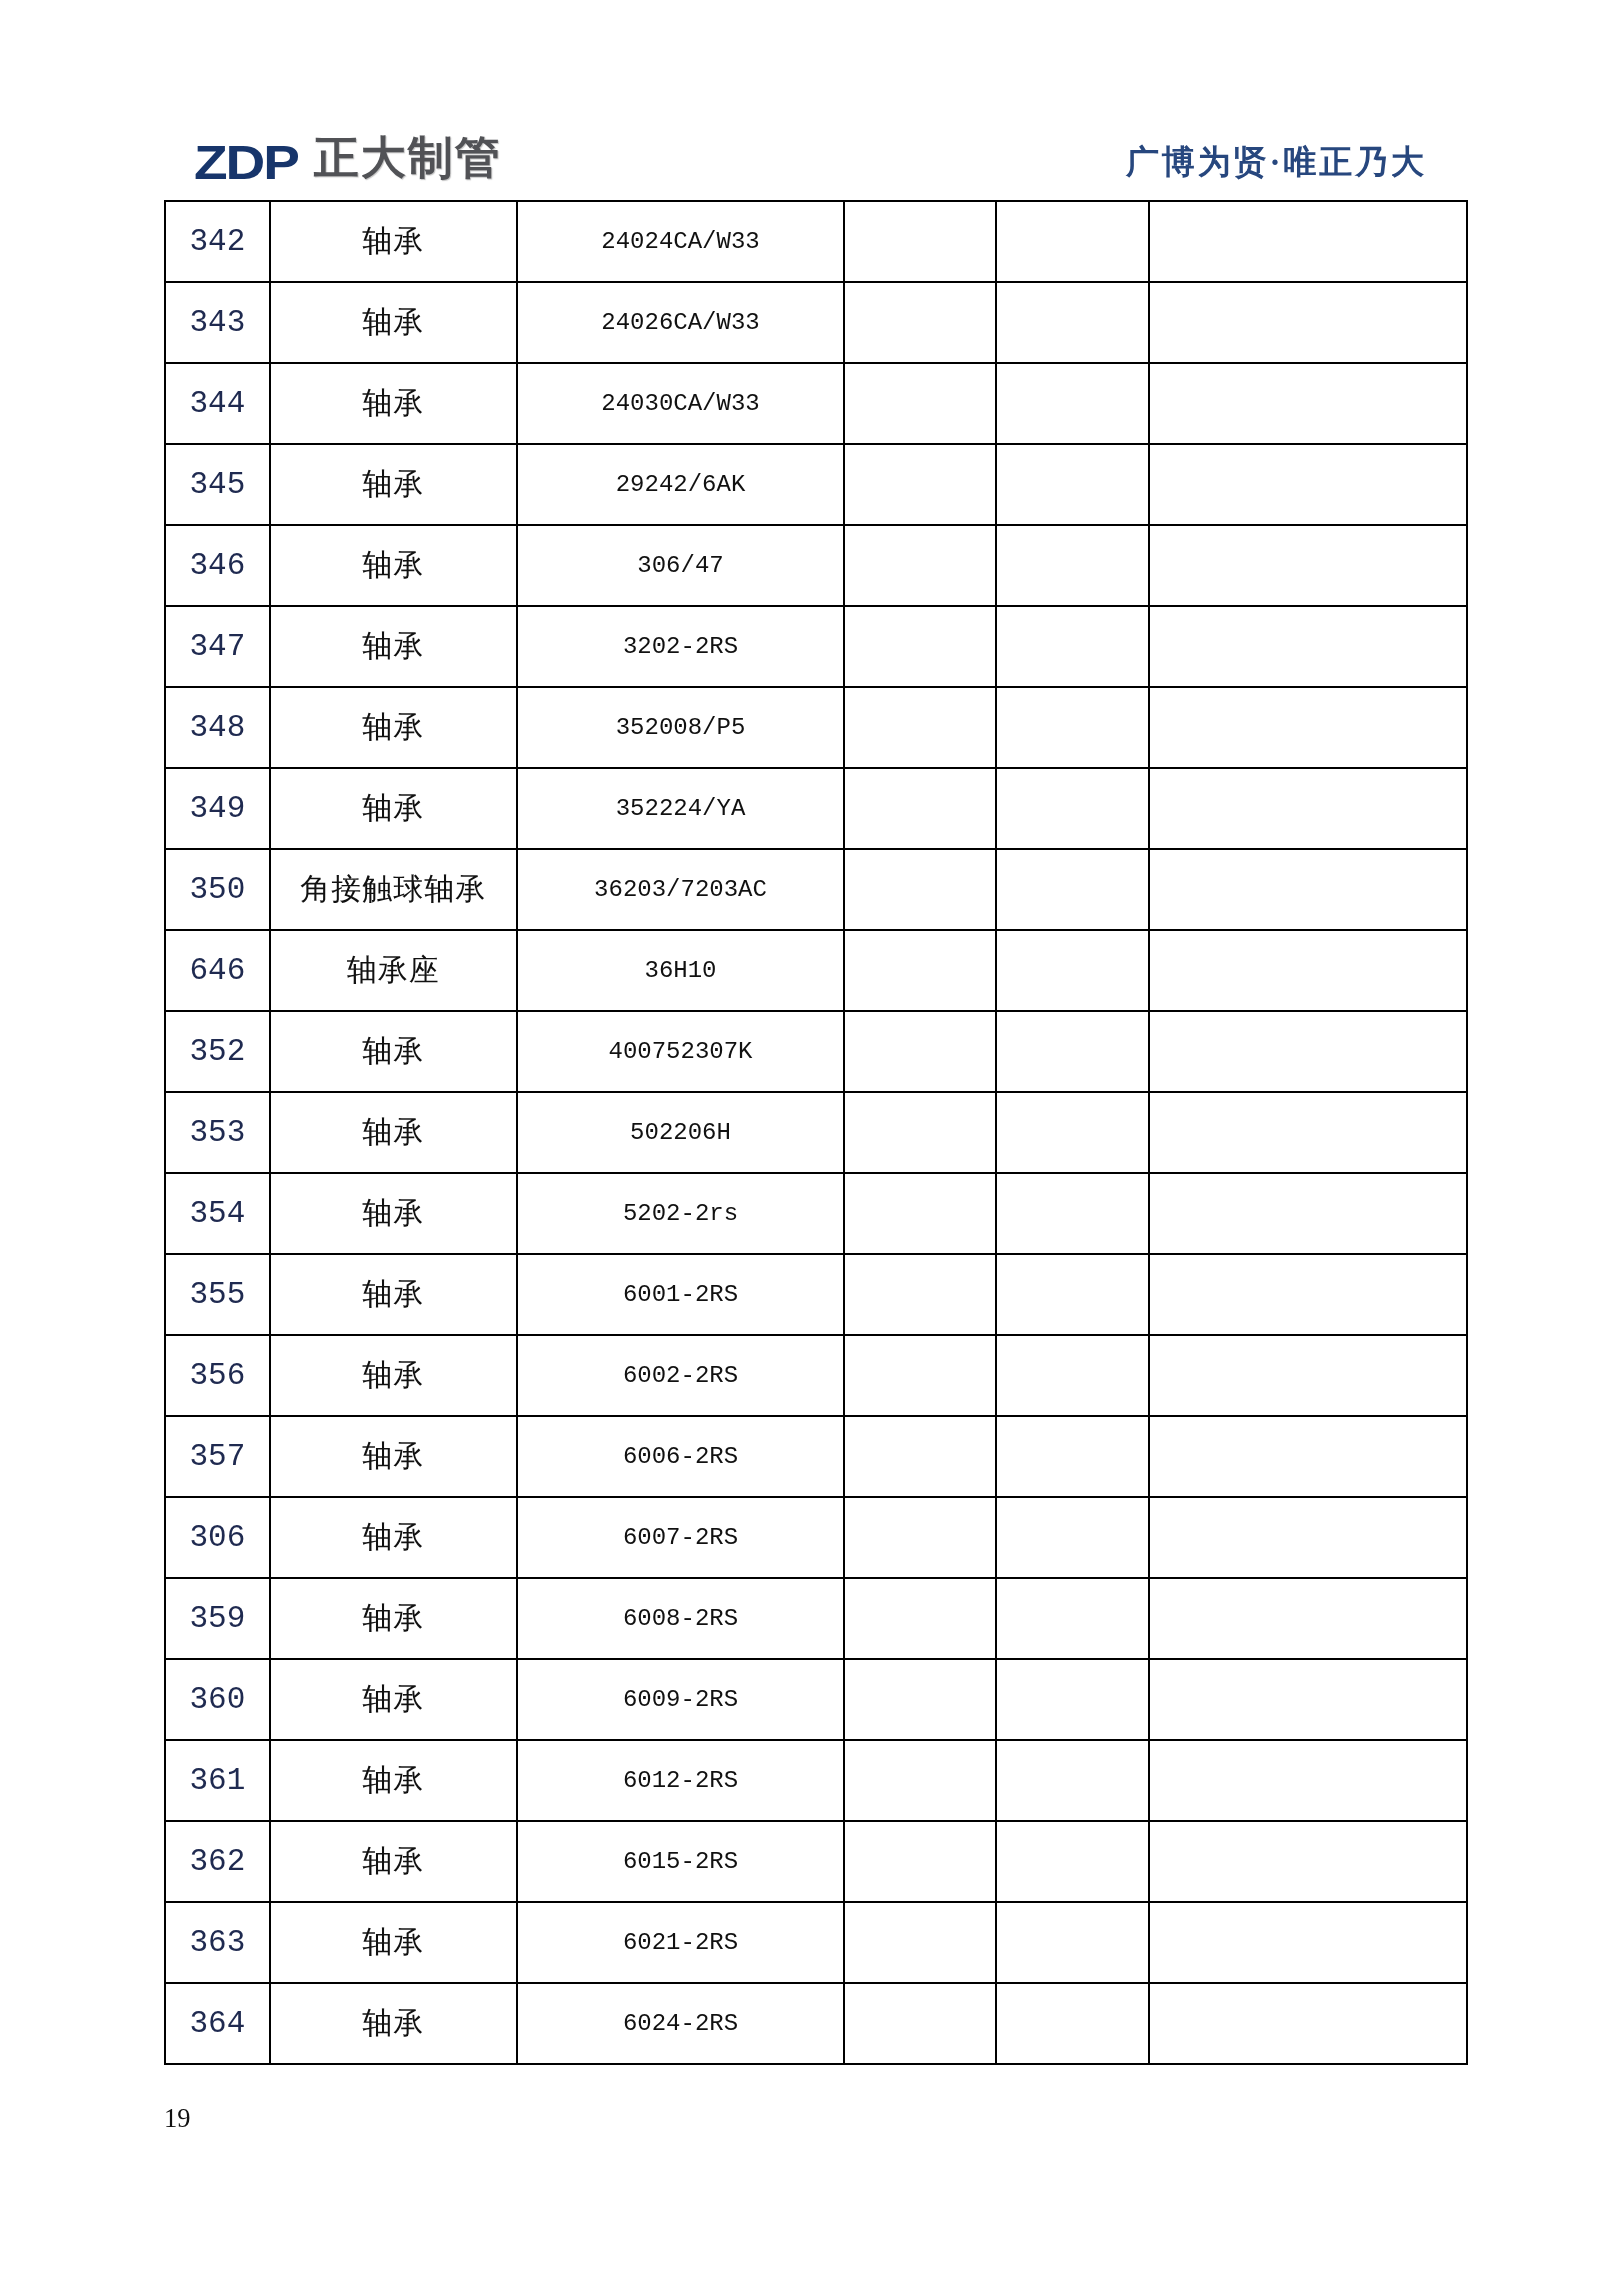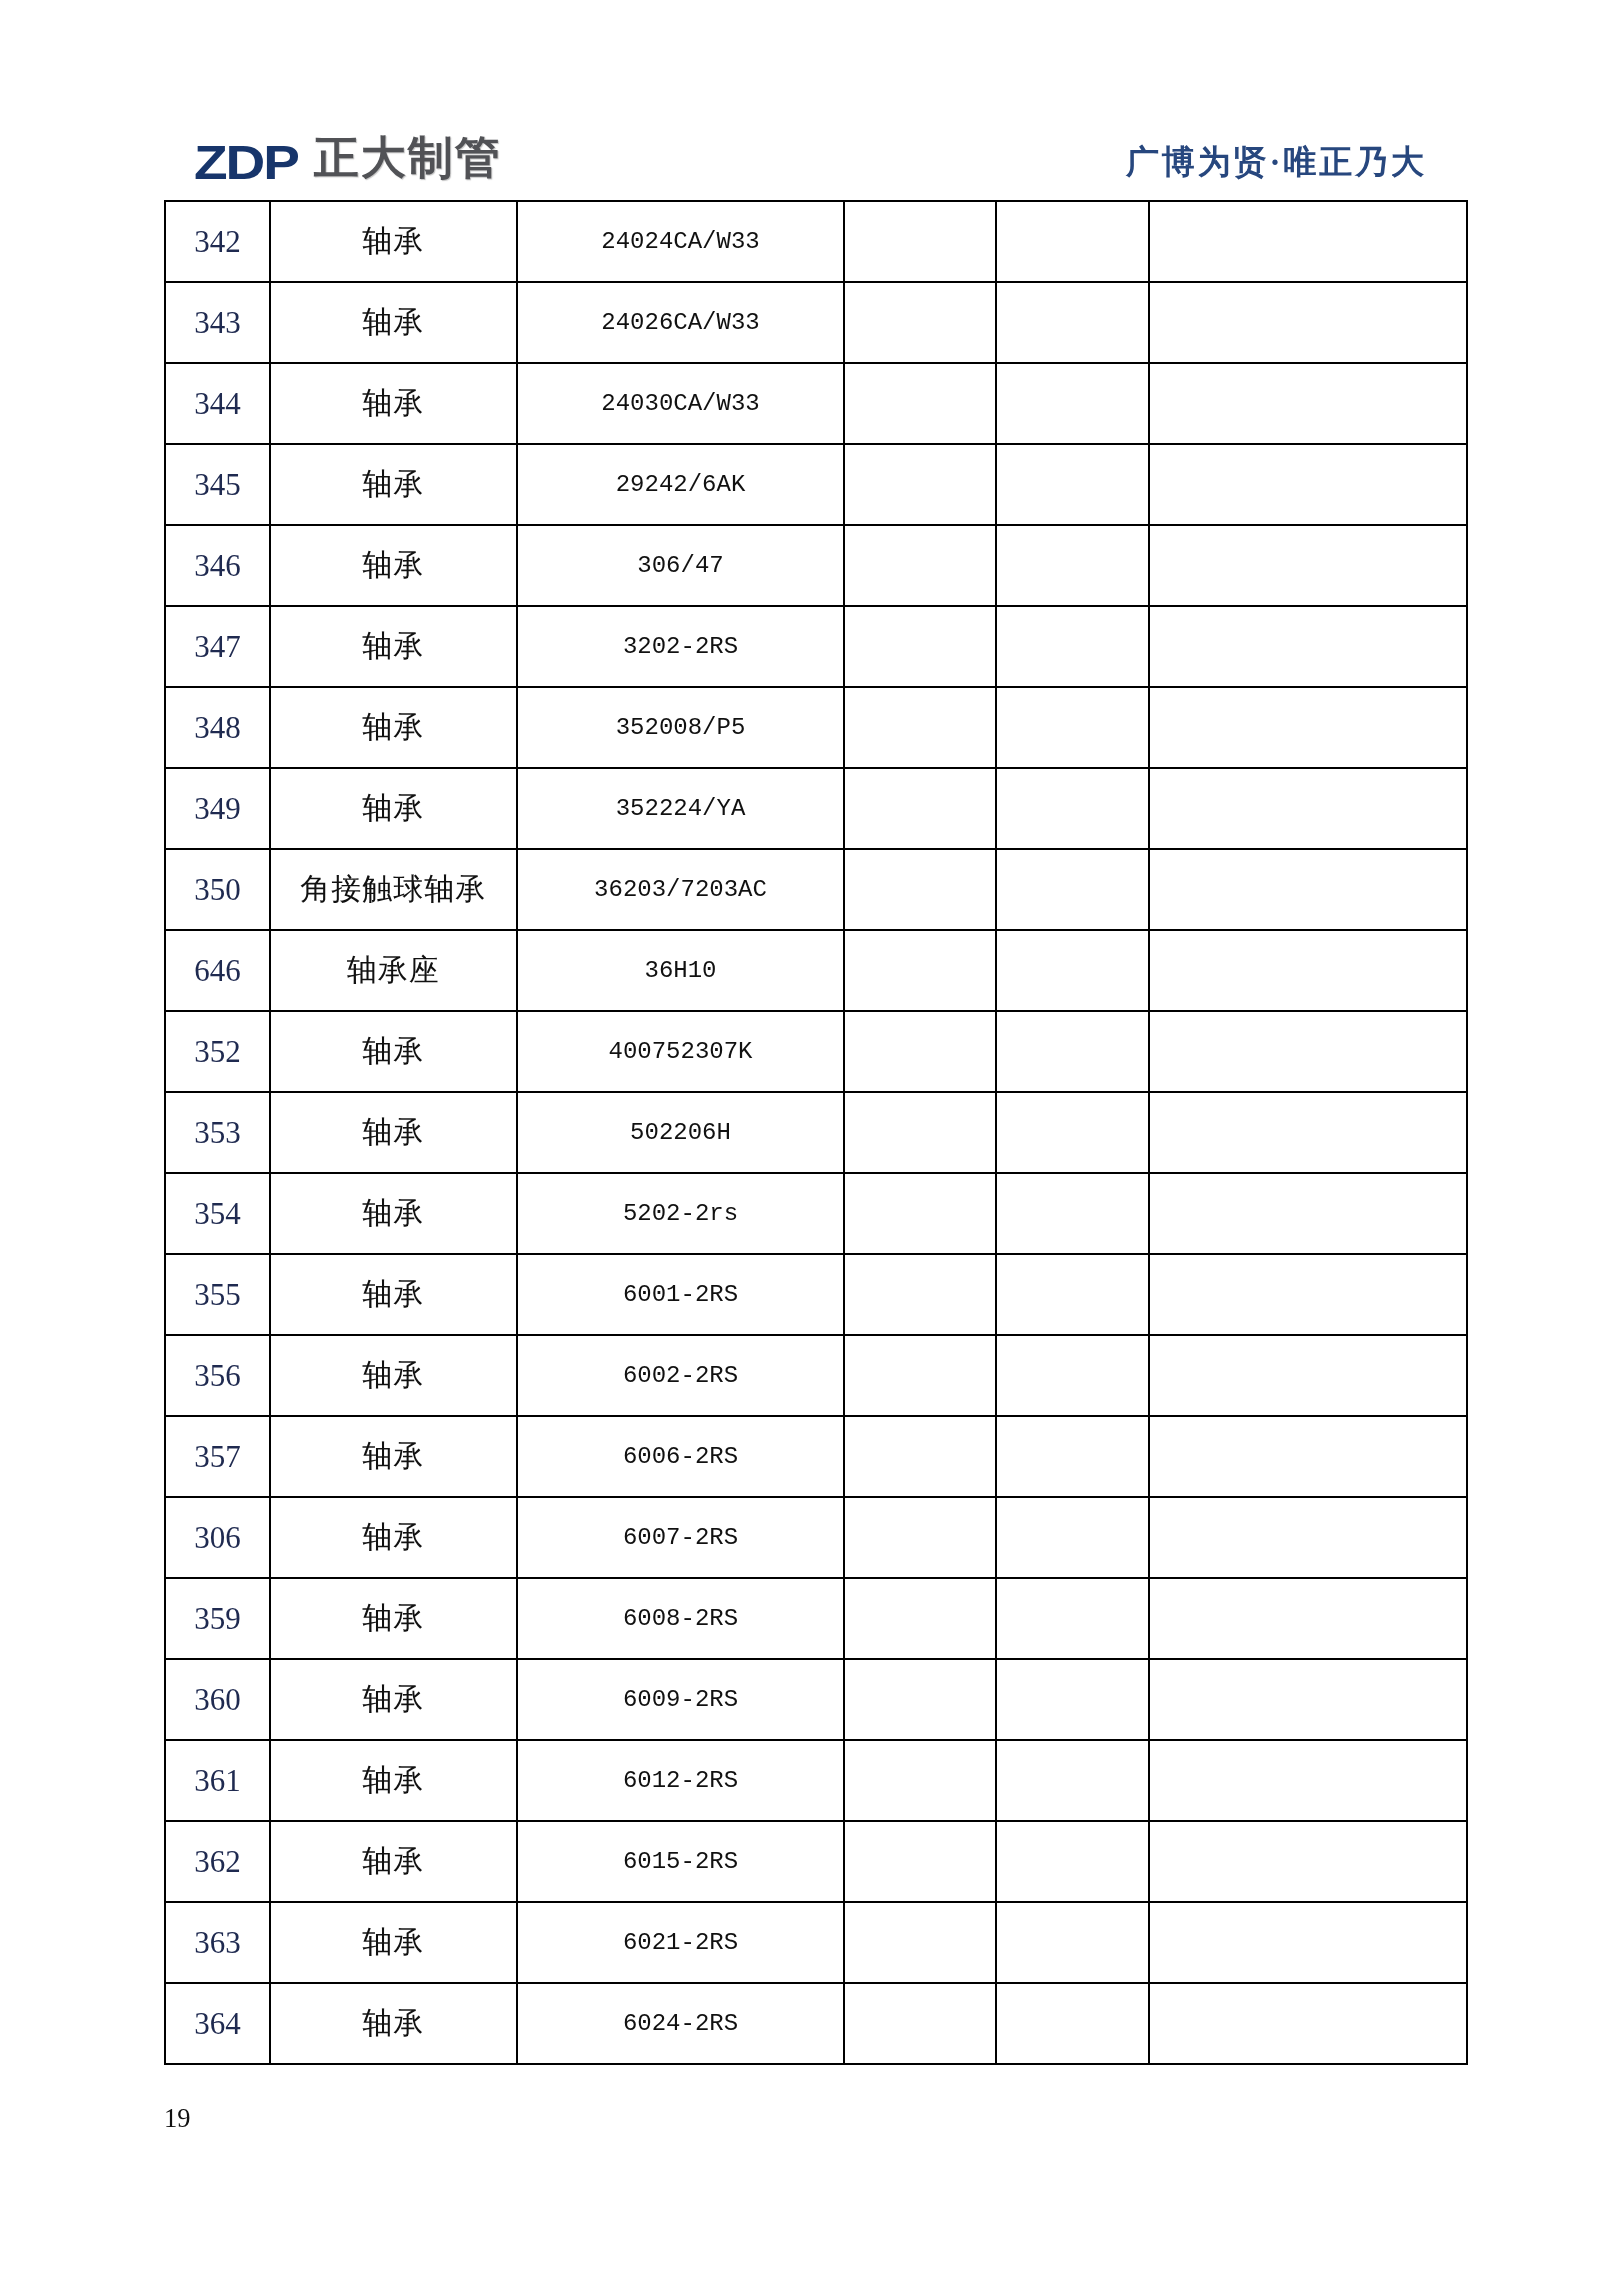--- a/index.html
+++ b/index.html
@@ -44,21 +44,21 @@
     background: #ffffff;
     border: 2.9px solid #000000;
   }
   table.parts td {
     border: 2px solid #000000;
     height: 81px;
     text-align: center; vertical-align: middle;
     overflow: hidden; white-space: nowrap;
   }
   td.c-number {
-    font-family: Liberation Serif, serif;
+    font-family: Liberation Mono, monospace;
     font-size: 31px; color: #1f2a50;
   }
   td.c-name {
     font-family: "Liberation Sans", "DejaVu Sans", sans-serif;
     font-size: 30px; color: #111111; letter-spacing: 1px; margin-left: 46px;
   }
   td.c-model {
     font-family: "Liberation Mono", "DejaVu Sans Mono", monospace;
     font-size: 24px; color: #111111;
   }

